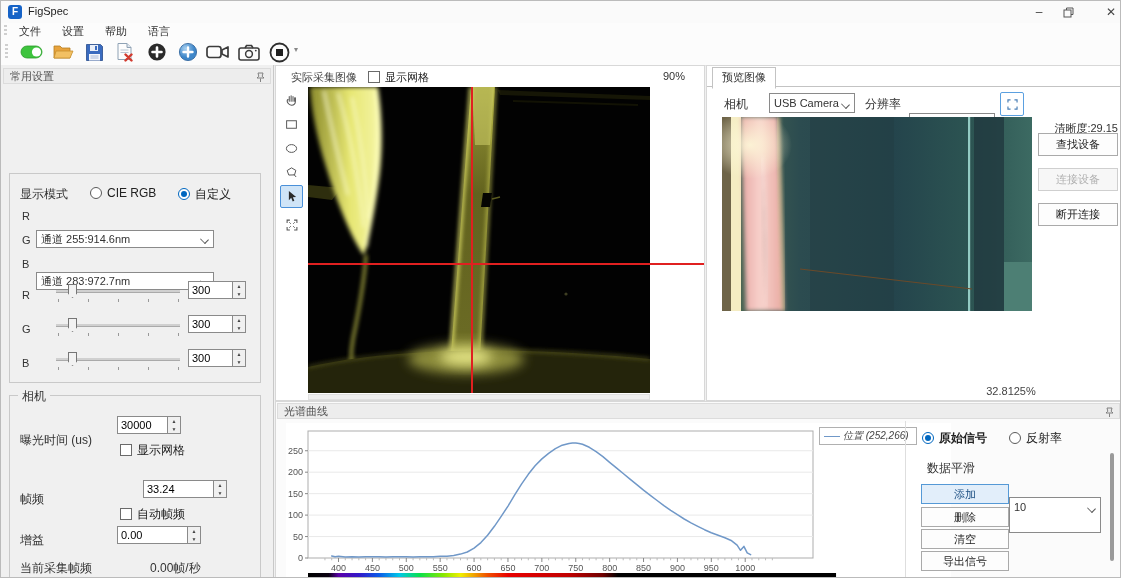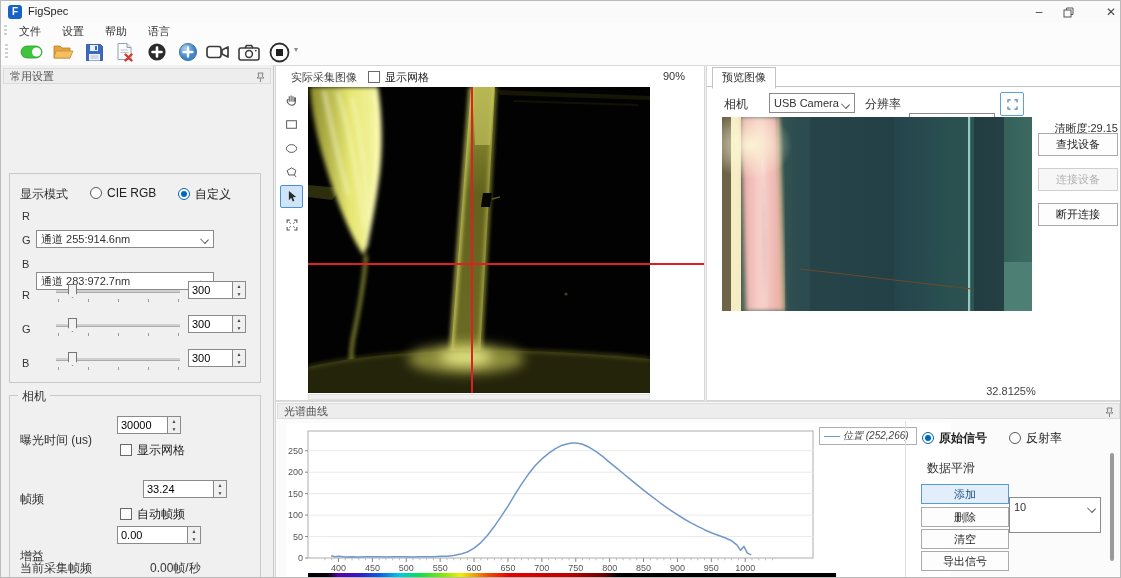--- a/index.html
+++ b/index.html
@@ -255,21 +255,21 @@
       <input class="spin-input" value="33.24" style="">
       <div class="spin-arrows">
           <span>▲</span>
           <span>▼</span>
         </div>
     </div>
     <div class="abs txt" style="left:110px;top:110px;">
       <span class="checkbox"></span><span class="rlabel">自动帧频</span>
     </div>
 
-    <div class="abs txt" style="left:10px;top:136px;margin-top:16px;">增益</div>
+    <div class="abs txt" style="left:10px;top:136px;">增益</div>
     <div class="abs spinbox" style="left:107px;top:130px;width:84px;">
       <input class="spin-input" value="0.00" style="">
       <div class="spin-arrows">
           <span>▲</span>
           <span>▼</span>
         </div>
     </div>
 
     <div class="abs txt" style="left:10px;top:164px;">当前采集帧频</div>
     <div class="abs txt" style="left:140px;top:164px;">0.00帧/秒</div>

